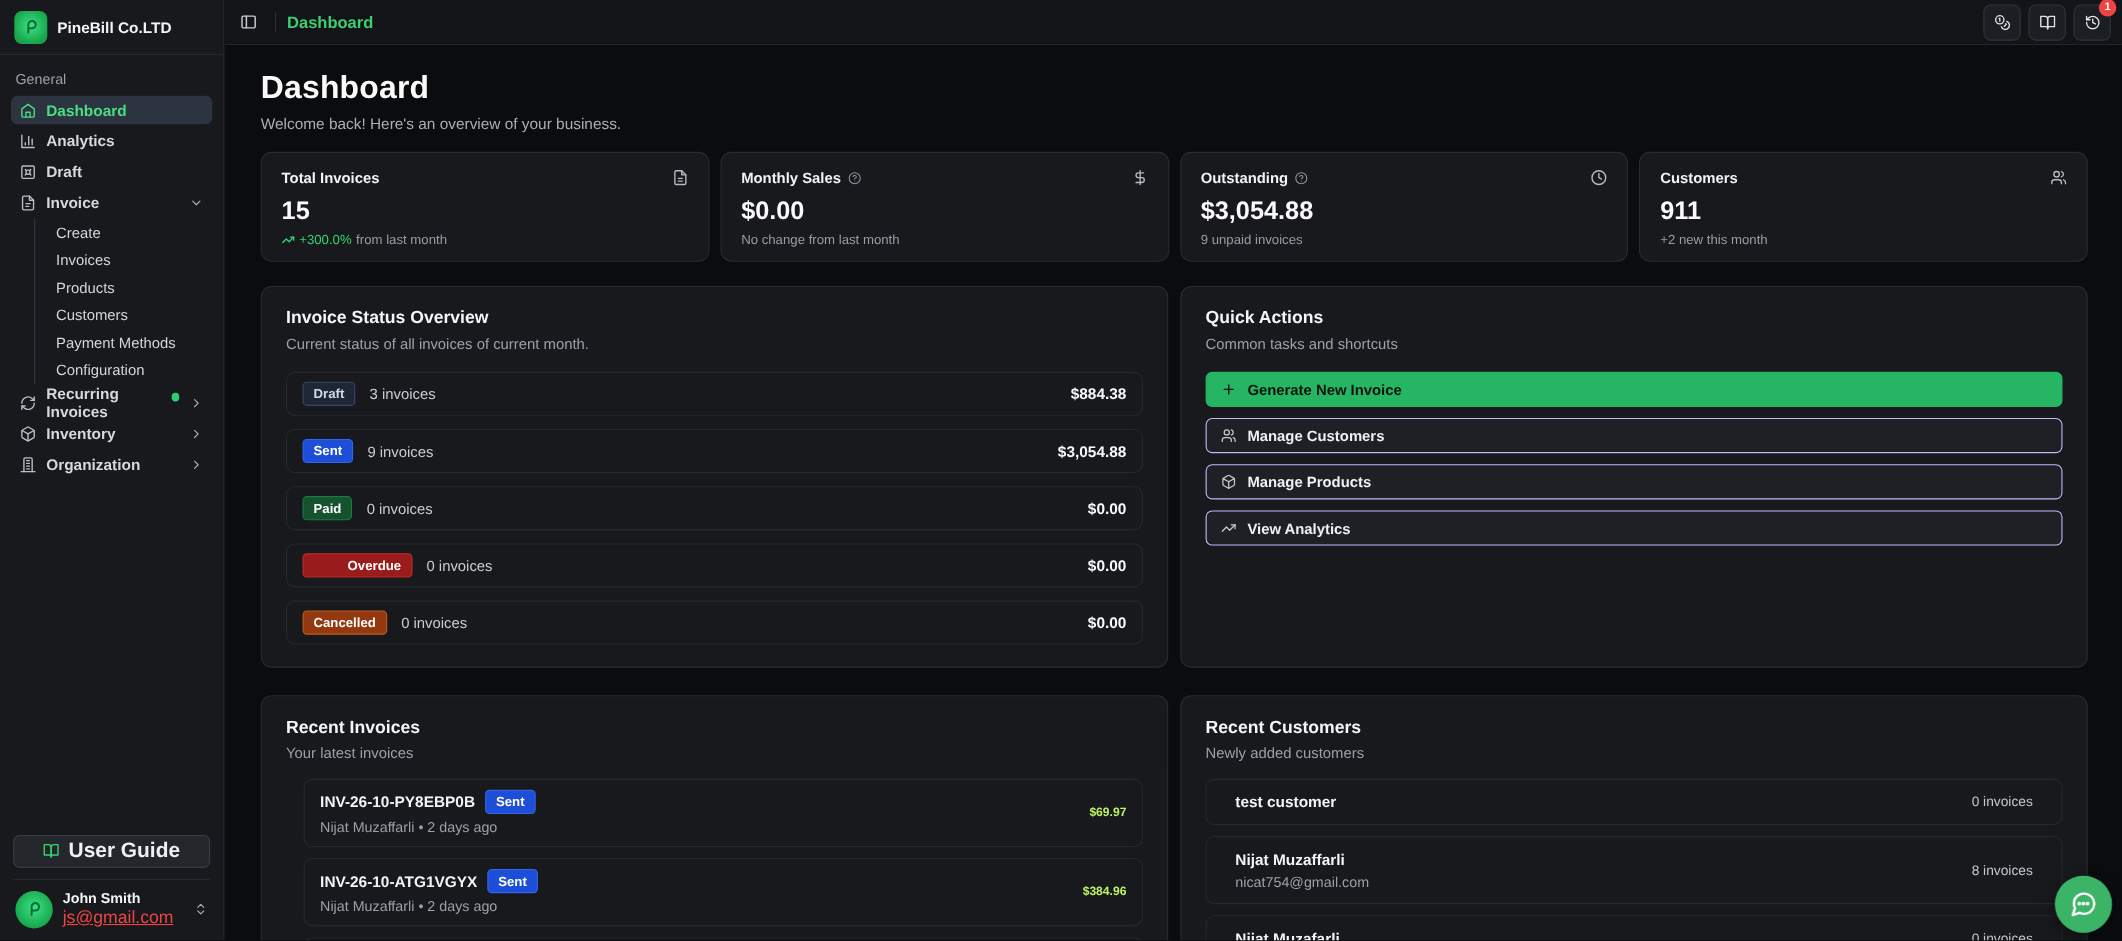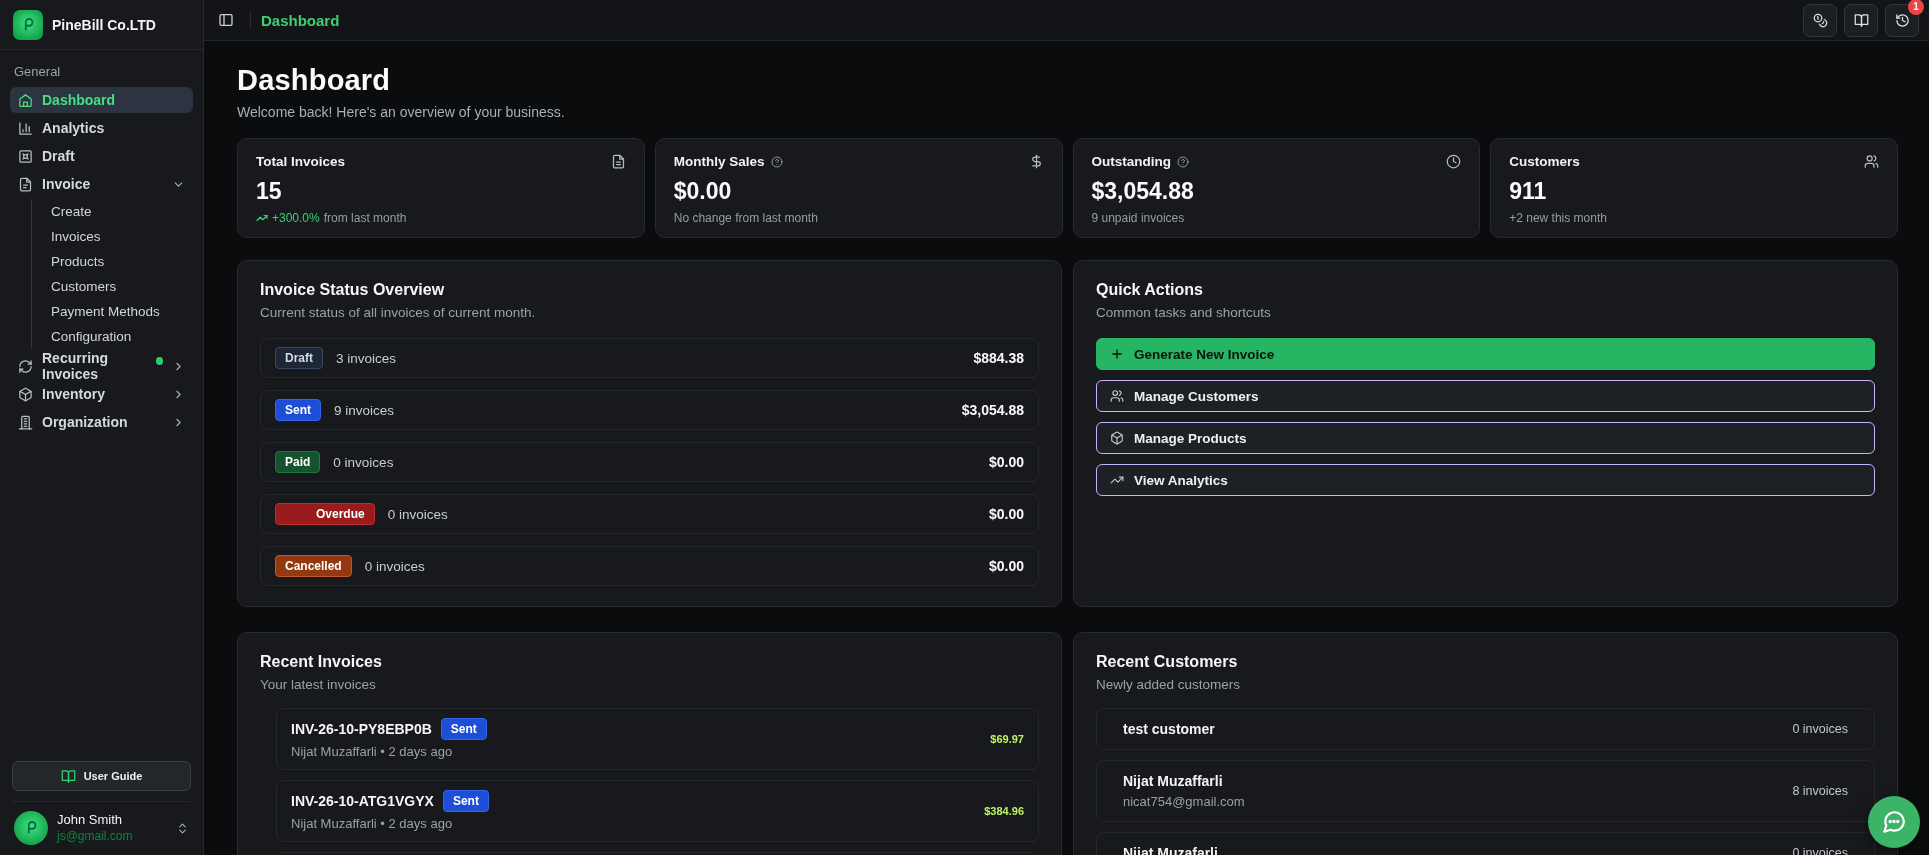--- a/index.html
+++ b/index.html
@@ -25,30 +25,30 @@
   .nav-item.active .nv-ic { color:#4ade80; }
   .nav-item .chev { margin-left:auto; color:#aab0b6; display:flex; }
   .sub-items { margin:2px 0 4px 21px; border-left:1px solid #33373d; padding-left:13px; }
   .sub-item { height:25px; display:flex; align-items:center; font-size:13.5px; font-weight:500;
     color:#d2d5d9; border-radius:6px; padding:0 6px; cursor:pointer; }
   .green-dot { width:8px; height:8px; border-radius:50%; background:#2ecc71;
     margin:-10px 0 0 1px; }
   .sidebar-bottom { padding:10px 12px 0 12px; }
   .user-guide-btn { width:100%; height:30px; background:#23272c; border:1px solid #383d44;
     border-radius:6px; display:flex; align-items:center; justify-content:center; gap:8px;
-    color:#eef0f2; font-size:11px; font-weight:700; cursor:pointer; }
+    color:#eef0f2; font-size:19px; font-weight:700; cursor:pointer; }
   .user-guide-btn .ug-ic { color:#34d373; display:flex; }
   .user-row { margin-top:10px; border-top:1px solid #25282d; padding:9px 2px 10px 2px;
     display:flex; align-items:center; gap:9px; cursor:pointer; }
   .avatar { width:34px; height:34px; border-radius:50%;
     background:radial-gradient(circle at 50% 45%, #3ae384 0%, #16a34a 75%);
     display:flex; align-items:center; justify-content:center; }
   .user-meta { line-height:1.25; }
-  .user-name { font-size:13px; font-weight:400; color:#f3f4f6; }
-  .user-email { font-size:12px; color:#15803d; }
+  .user-name { font-size:13px; font-weight:700; color:#f3f4f6; }
+  .user-email { font-size:16px; color:#ef4444;text-decoration:underline; }
   .user-chev { margin-left:auto; color:#aab0b6; display:flex; }
 
   
   .main { flex:1; display:flex; flex-direction:column; min-width:0; }
   .topbar { height:41px; min-height:41px; background:#121417; border-bottom:1px solid #23262b;
     display:flex; align-items:center; padding:0 10px 0 8px; gap:10px; }
   .icon-btn-plain { width:28px; height:28px; display:flex; align-items:center; justify-content:center;
     color:#c9cdd2; cursor:pointer; border-radius:6px; background:transparent; border:none; }
   .topbar-divider { width:1px; height:18px; background:#2b2f35; }
   .breadcrumb { font-size:15px; font-weight:700; color:#3ecf73; }

